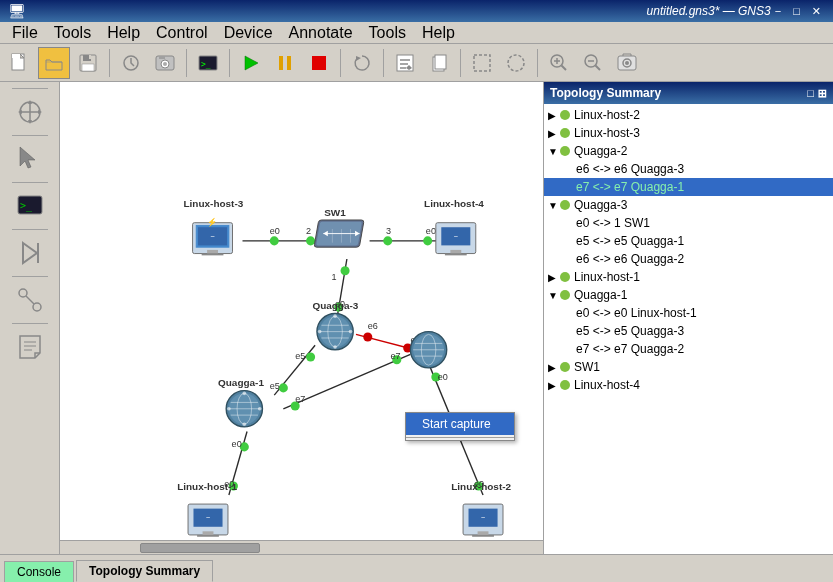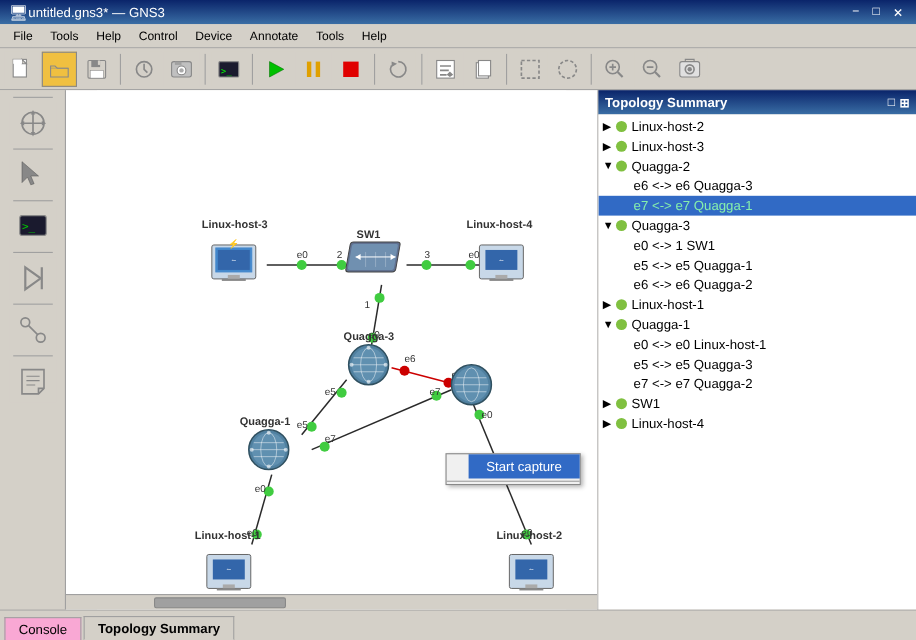--- a/index.html
+++ b/index.html
@@ -9,37 +9,37 @@
     .titlebar {
       background: linear-gradient(to bottom, #0a246a, #3a6ea5);
       color: white;
       height: 22px;
       display: flex;
       align-items: center;
       justify-content: space-between;
       padding: 0 8px;
       font-size: 12px;
     }
-    .titlebar-title { flex: 1; text-align: left; }
+    .titlebar-title { flex: 1; text-align: right; font-style: italic; }
     .titlebar-controls { display: flex; gap: 4px; }
     .titlebar-btn { color: white; font-size: 11px; cursor: pointer; padding: 0 4px; }
 
     
     .menubar {
       background: #d4d0c8;
       height: 22px;
       display: flex;
       align-items: center;
       padding: 0 4px;
       border-bottom: 1px solid #a0a0a0;
     }
     .menu-item {
       padding: 2px 8px;
       cursor: pointer;
-      font-size: 11px;
+      font-size: 16px;
     }
 
     
     .toolbar {
       background: #d4d0c8;
       height: 38px;
       display: flex;
       align-items: center;
       padding: 2px 4px;
       border-bottom: 1px solid #a0a0a0;
@@ -143,21 +143,21 @@
     .bottom-tabs {
       height: 28px;
       background: #d4d0c8;
       display: flex;
       align-items: flex-end;
       padding: 0 4px;
       border-top: 1px solid #a0a0a0;
     }
     .tab {
       padding: 3px 12px;
-      background: #f9a8d4;
+      background: #86efac;
       border: 1px solid #a0a0a0;
       border-bottom: none;
       cursor: pointer;
       font-size: 12px;
       margin-right: 2px;
     }
     .tab.active {
       background: #d4d0c8;
       font-weight: bold;
       border-bottom: 1px solid #d4d0c8;
@@ -169,21 +169,20 @@
       background: #f0f0f0;
       border: 1px solid #888;
       box-shadow: 2px 2px 4px rgba(0,0,0,0.3);
       z-index: 100;
       min-width: 110px;
     }
     .context-menu-item {
       padding: 4px 16px;
       cursor: pointer;
       font-size: 12px;
-      margin-left: 20px;
     }
     .context-menu-item:hover, .context-menu-item.highlighted {
       background: #316ac5;
       color: white;
     }
     .context-menu-sep { height: 1px; background: #a0a0a0; margin: 2px 0; }
 
     
     .topology-svg {
       position: absolute;

